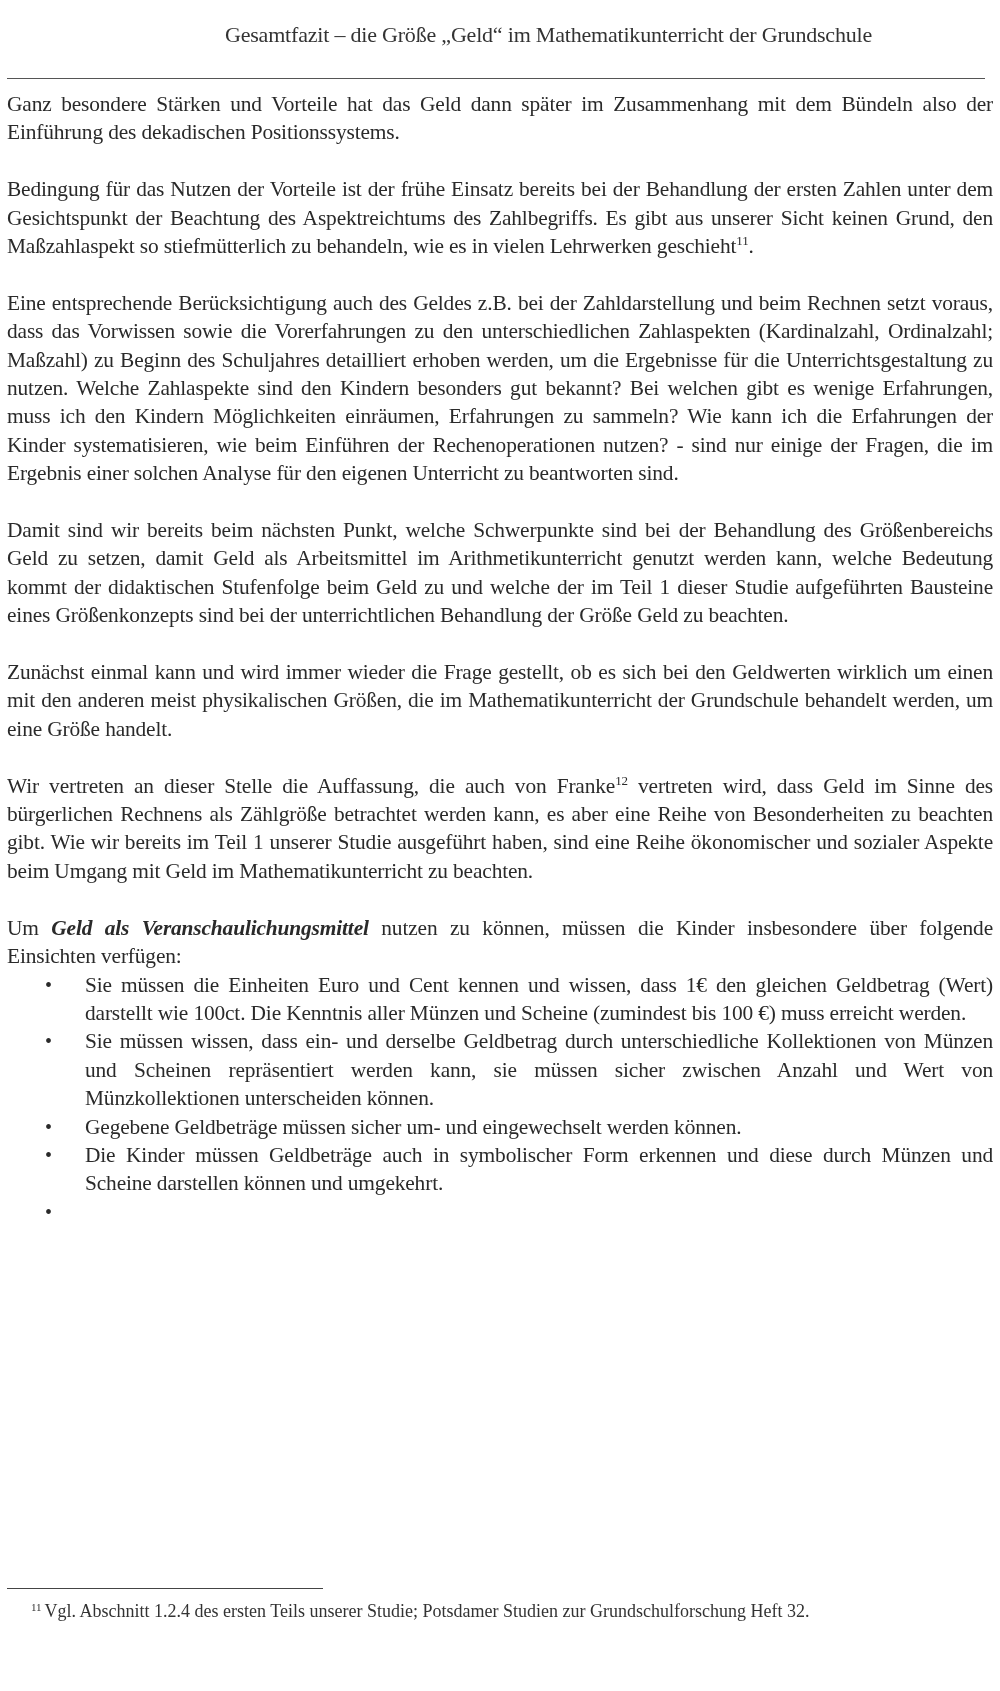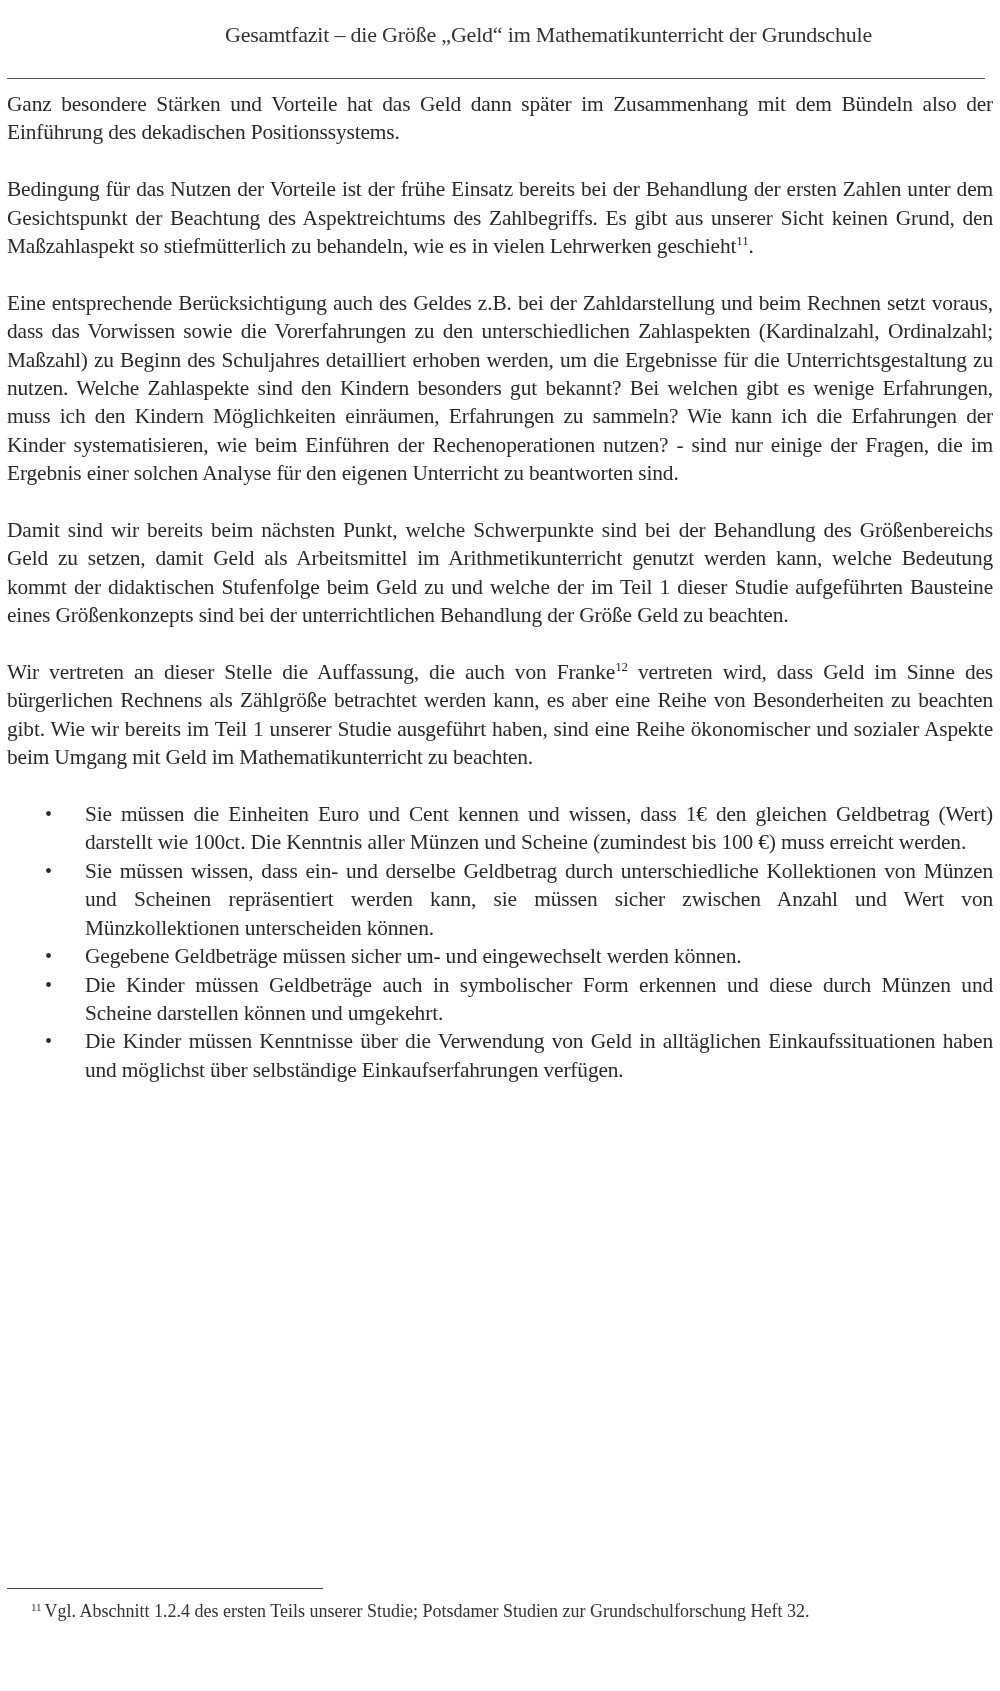--- a/index.html
+++ b/index.html
@@ -56,30 +56,32 @@
 
   <div class="body-text">
     <p>Ganz besondere Stärken und Vorteile hat das Geld dann später im Zusammenhang mit dem Bündeln also der Einführung des dekadischen Positionssystems.</p>
 
     <p><span>Bedingung für das Nutzen der Vorteile ist der frühe Einsatz bereits bei der Behandlung der ersten Zahlen unter dem Gesichtspunkt der Beachtung des Aspektreichtums des Zahlbegriffs. Es gibt aus unserer Sicht keinen Grund, den Maßzahlaspekt so stiefmütterlich zu behandeln, wie es in vielen Lehrwerken geschieht</span><sup>11</sup><span>.</span></p>
 
     <p>Eine entsprechende Berücksichtigung auch des Geldes z.B. bei der Zahldarstellung und beim Rechnen setzt voraus, dass das Vorwissen sowie die Vorerfahrungen zu den unterschiedlichen Zahlaspekten (Kardinalzahl, Ordinalzahl; Maßzahl) zu Beginn des Schuljahres detailliert erhoben werden, um die Ergebnisse für die Unterrichtsgestaltung zu nutzen. Welche Zahlaspekte sind den Kindern besonders gut bekannt? Bei welchen gibt es wenige Erfahrungen, muss ich den Kindern Möglichkeiten einräumen, Erfahrungen zu sammeln? Wie kann ich die Erfahrungen der Kinder systematisieren, wie beim Einführen der Rechenoperationen nutzen? - sind nur einige der Fragen, die im Ergebnis einer solchen Analyse für den eigenen Unterricht zu beantworten sind.</p>
 
     <p>Damit sind wir bereits beim nächsten Punkt, welche Schwerpunkte sind bei der Behandlung des Größenbereichs Geld zu setzen, damit Geld als Arbeitsmittel im Arithmetikunterricht genutzt werden kann, welche Bedeutung kommt der didaktischen Stufenfolge beim Geld zu und welche der im Teil 1 dieser Studie aufgeführten Bausteine eines Größenkonzepts sind bei der unterrichtlichen Behandlung der Größe Geld zu beachten.</p>
 
+    <p>Zunächst einmal kann und wird immer wieder die Frage gestellt, ob es sich bei den Geldwerten wirklich um einen mit den anderen meist physikalischen Größen, die im Mathematikunterricht der Grundschule behandelt werden, um eine Größe handelt.</p>
 
     <p><span>Wir vertreten an dieser Stelle die Auffassung, die auch von Franke</span><sup>12</sup><span> vertreten wird, dass Geld im Sinne des bürgerlichen Rechnens als Zählgröße betrachtet werden kann, es aber eine Reihe von Besonderheiten zu beachten gibt. Wie wir bereits im Teil 1 unserer Studie ausgeführt haben, sind eine Reihe ökonomischer und sozialer Aspekte beim Umgang mit Geld im Mathematikunterricht zu beachten.</span></p>
 
+    <p class="tight"><span>Um </span><em class="bold-italic">Geld als Veranschaulichungsmittel</em><span> nutzen zu können, müssen die Kinder insbesondere über folgende Einsichten verfügen:</span></p>
 
     <ul class="bullets">
       <li><span class="bullet">•</span><span>Sie müssen die Einheiten Euro und Cent kennen und wissen, dass 1€ den gleichen Geldbetrag (Wert) darstellt wie 100ct. Die Kenntnis aller Münzen und Scheine (zumindest bis 100 €) muss erreicht werden.</span></li>
       <li><span class="bullet">•</span><span>Sie müssen wissen, dass ein- und derselbe Geldbetrag durch unterschiedliche Kollektionen von Münzen und Scheinen repräsentiert werden kann, sie müssen sicher zwischen Anzahl und Wert von Münzkollektionen unterscheiden können.</span></li>
       <li><span class="bullet">•</span><span>Gegebene Geldbeträge müssen sicher um- und eingewechselt werden können.</span></li>
       <li><span class="bullet">•</span><span>Die Kinder müssen Geldbeträge auch in symbolischer Form erkennen und diese durch Münzen und Scheine darstellen können und umgekehrt.</span></li>
-      <li><span class="bullet">•</span><span>Die Kinder müssen Kenntnisse über die Verwendung von Geld in alltäglichen Einkaufssituationen haben und möglichst über selbständige Einkaufserfahrungen verfügen.</span></li>
+      <li><span class="bullet">•</span></li>
     </ul>
   </div>
 
   <div class="footnote-rule"></div>
 
   <div class="footnotes">
     <div><sup>11</sup><span>Vgl. Abschnitt 1.2.4 des ersten Teils unserer Studie; Potsdamer Studien zur Grundschulforschung Heft 32.</span></div>
   </div>
 
   <div class="page-number">53</div>

